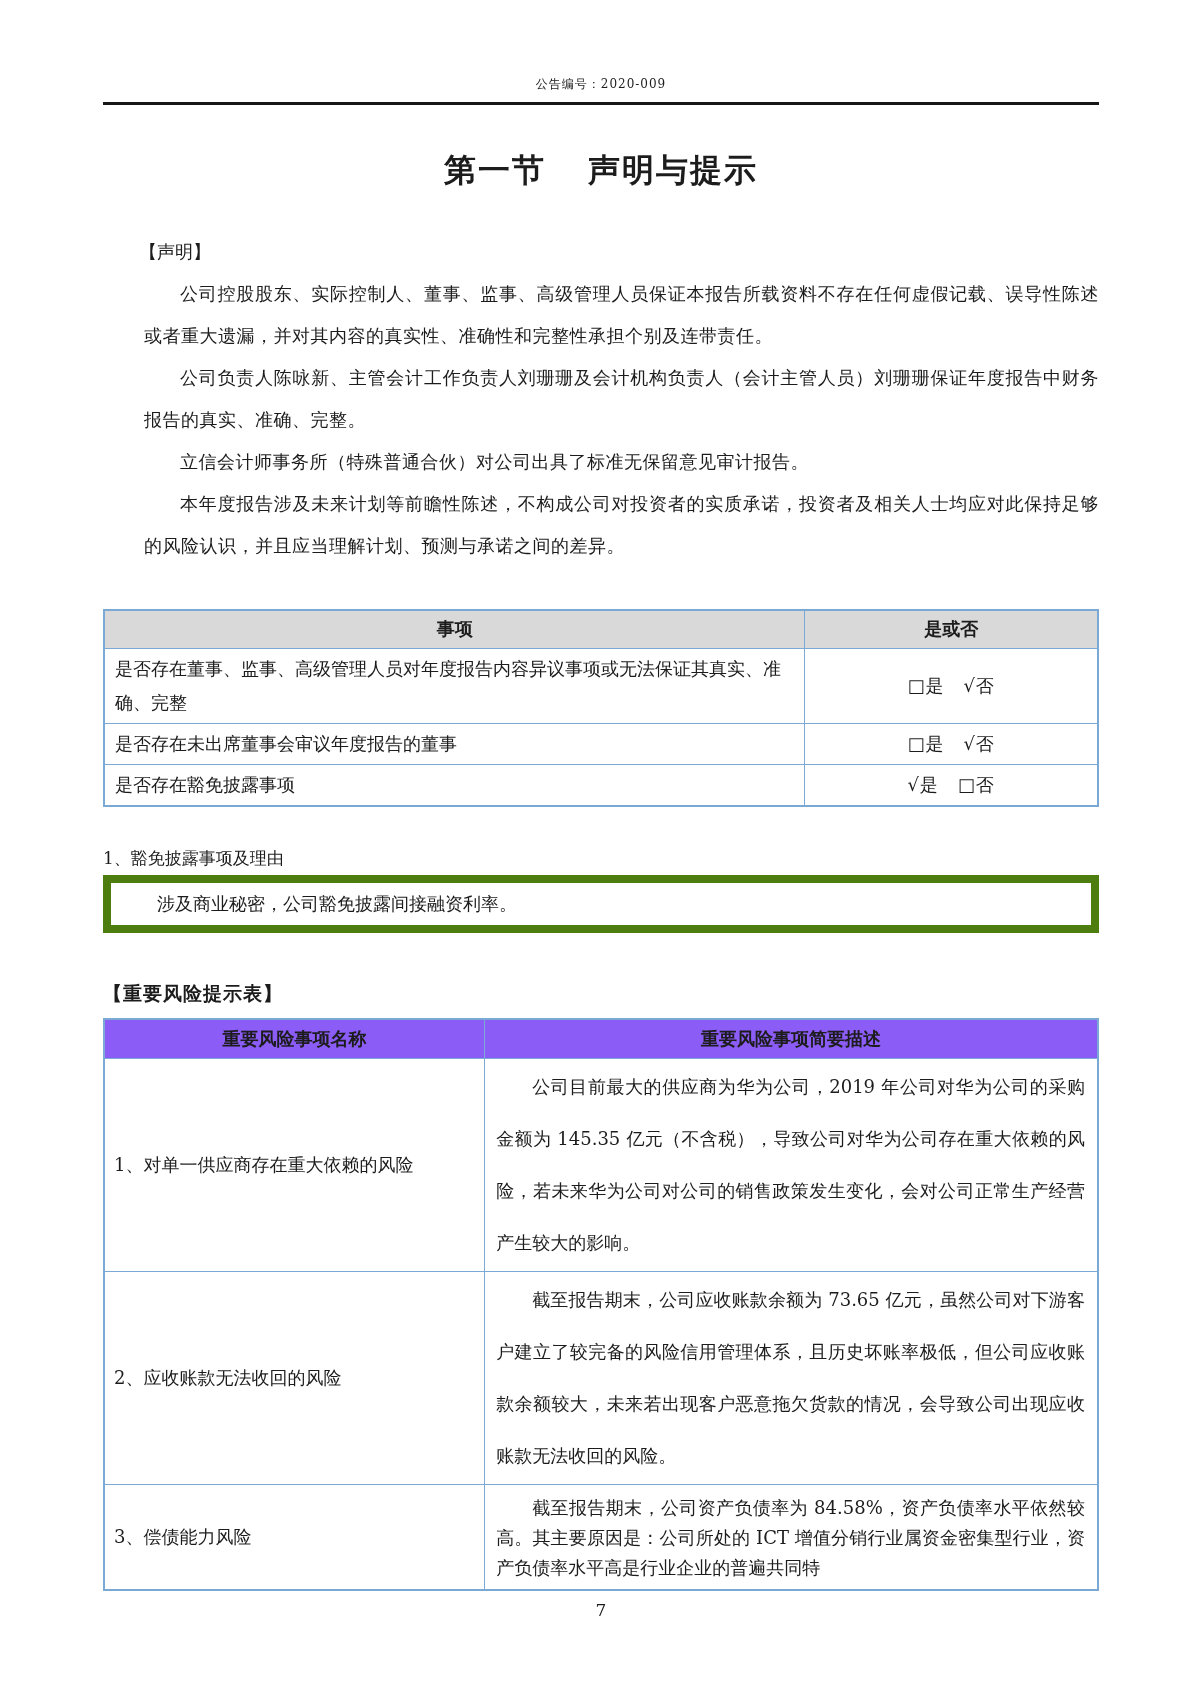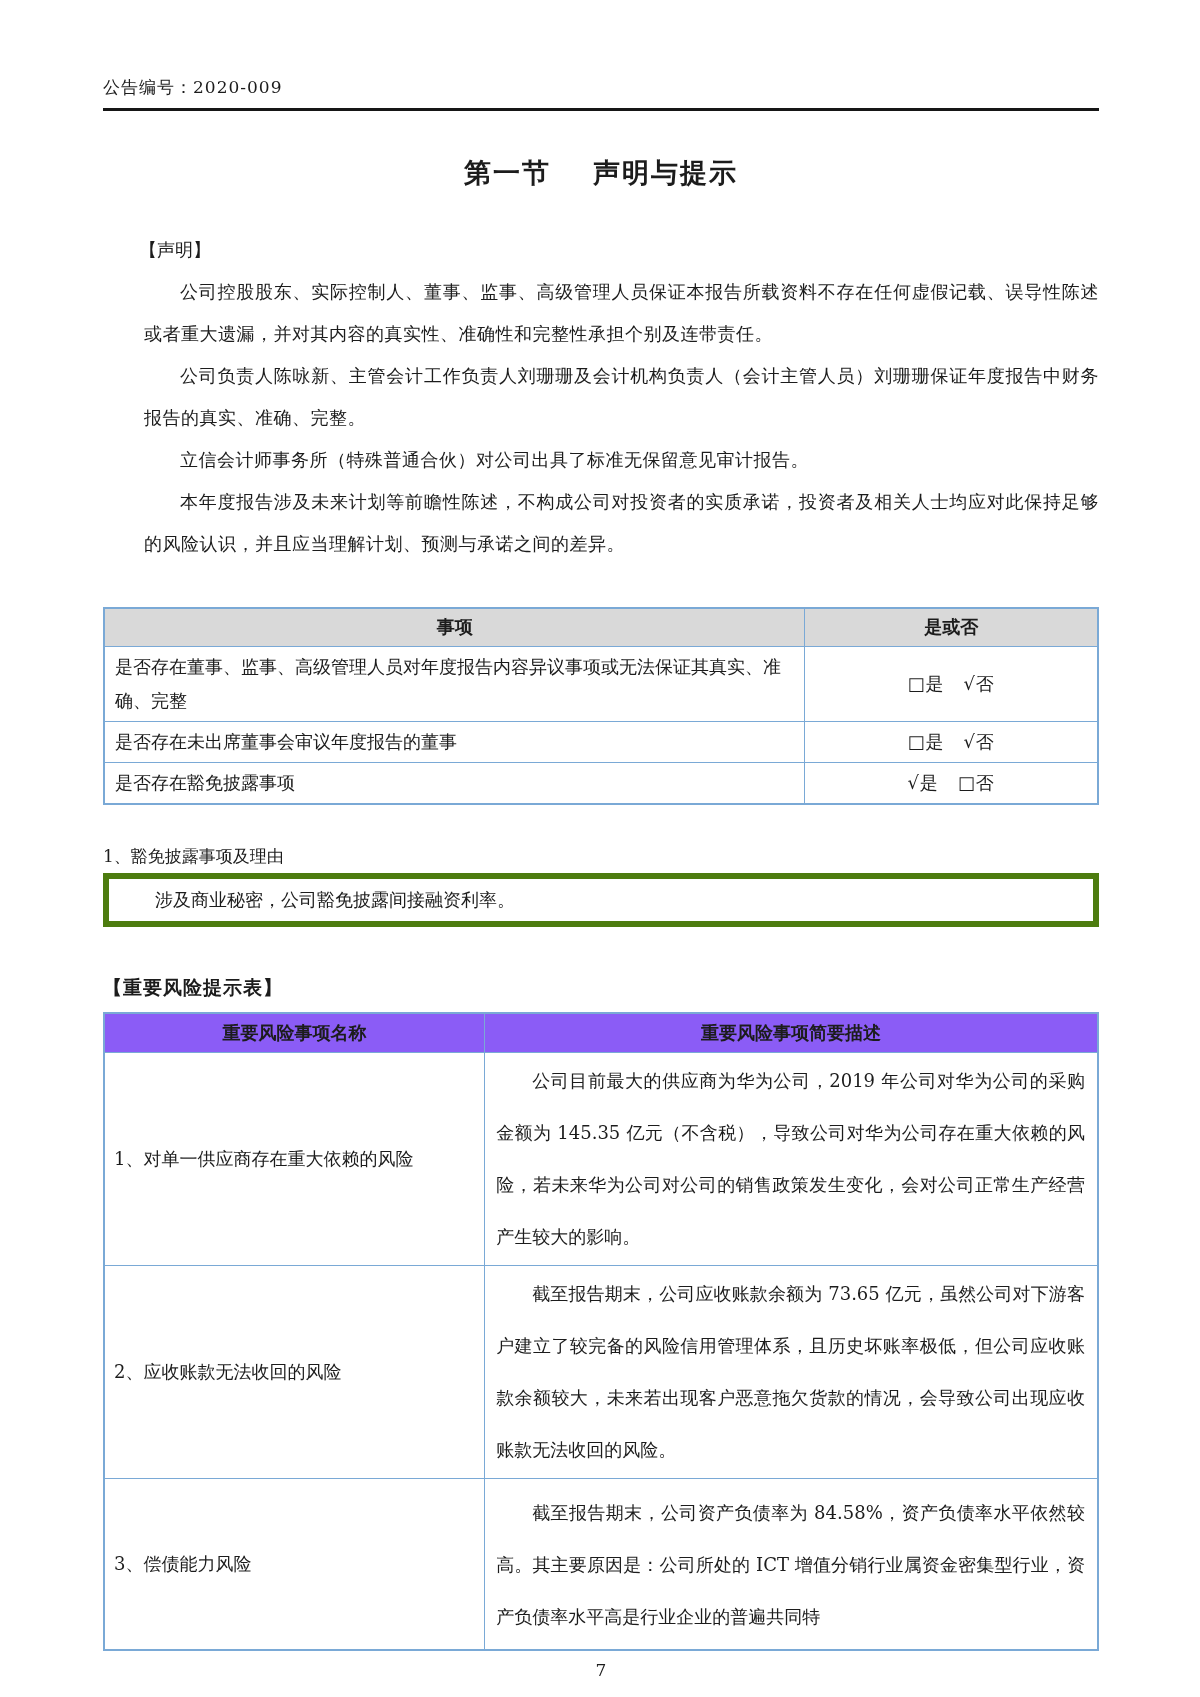--- a/index.html
+++ b/index.html
@@ -5,29 +5,29 @@
   * { box-sizing: border-box; }
   html, body { margin: 0; padding: 0; }
   body {
     width: 1200px; height: 1697px;
     background: #ffffff;
     color: #1c1c1c;
     font-family: "DejaVu Serif", "Liberation Serif", serif;
   }
   .page { width: 1200px; height: 1697px; padding: 76px 101px 0 103px; overflow: hidden; }
 
-  .doc-number { text-align: left; font-size: 17px; letter-spacing: 1px; }
+  .doc-number { text-align: center; font-size: 12px; letter-spacing: 1px; }
   .header-rule { height: 3px; background: #161616; margin-top: 9px; }
 
   .doc-title {
     margin-top: 44px;
     text-align: center;
     font-family: "DejaVu Sans", "Liberation Sans", sans-serif;
     font-weight: bold;
-    font-size: 27px;
+    font-size: 32px;
     letter-spacing: 2px;
   }
   .title-gap { display: inline-block; width: 42px; }
 
   .statement-heading { margin-top: 44px; font-size: 18px; text-indent: 2em; line-height: 30px; }
   .body-text { margin-top: 6px; margin-left: 41px; }
   .para {
     margin: 0;
     font-size: 18px;
     line-height: 42px;
@@ -46,21 +46,21 @@
     text-align: center;
     padding: 2px 4px;
   }
   .yn-col-item { width: 70.5%; }
   .yn-item { padding: 3px 10px; line-height: 34px; text-align: left; }
   .yn-ans  { text-align: center; padding: 4px 4px; letter-spacing: 1px; }
 
   .note-label { margin-top: 40px; font-size: 17px; }
   .note-box {
     margin-top: 5px;
-    border: 6px solid #4d7c0f;
+    border: 8px solid #4d7c0f;
     padding: 7px 10px;
     font-size: 18px;
     text-indent: 2em;
     line-height: 28px;
   }
 
   .risk-heading { margin-top: 48px; font-size: 19px; font-weight: bold; letter-spacing: 1px; }
 
   .risk-table { margin-top: 11px; font-size: 18px; border: 2px solid #7aa9d6; }
   .risk-table th, .risk-table td { border: 1px solid #7aa9d6; }
@@ -73,21 +73,21 @@
   }
   .risk-col-name { width: 38.3%; }
   .risk-name { vertical-align: middle; padding: 4px 6px 4px 9px; line-height: 30px; text-align: left; margin-left: 45px; }
   .risk-desc {
     padding: 2px 12px 2px 11px;
     line-height: 52px;
     text-indent: 2em;
     text-align: justify;
     vertical-align: top;
   }
-  .risk-desc.clipped { line-height: 52px; padding-top: 8px; padding-bottom: 6px; }
+  .risk-desc.clipped { line-height: 30px; padding-top: 8px; padding-bottom: 6px; }
 
   .page-num { text-align: center; font-size: 17px; margin-top: 9px; }
 </style>
 </head>
 <body>
 
 <div class="page">
 
   <div class="doc-number">公告编号：2020-009</div>
   <div class="header-rule"></div>

